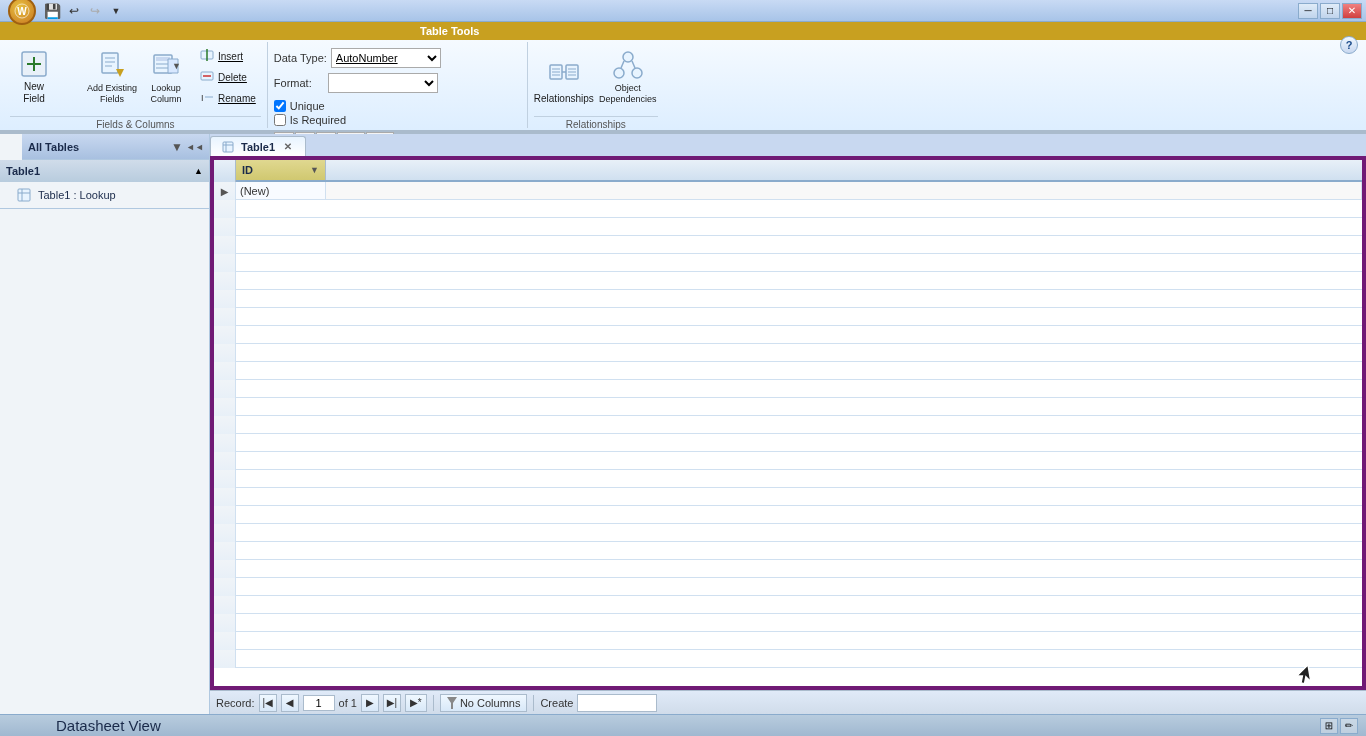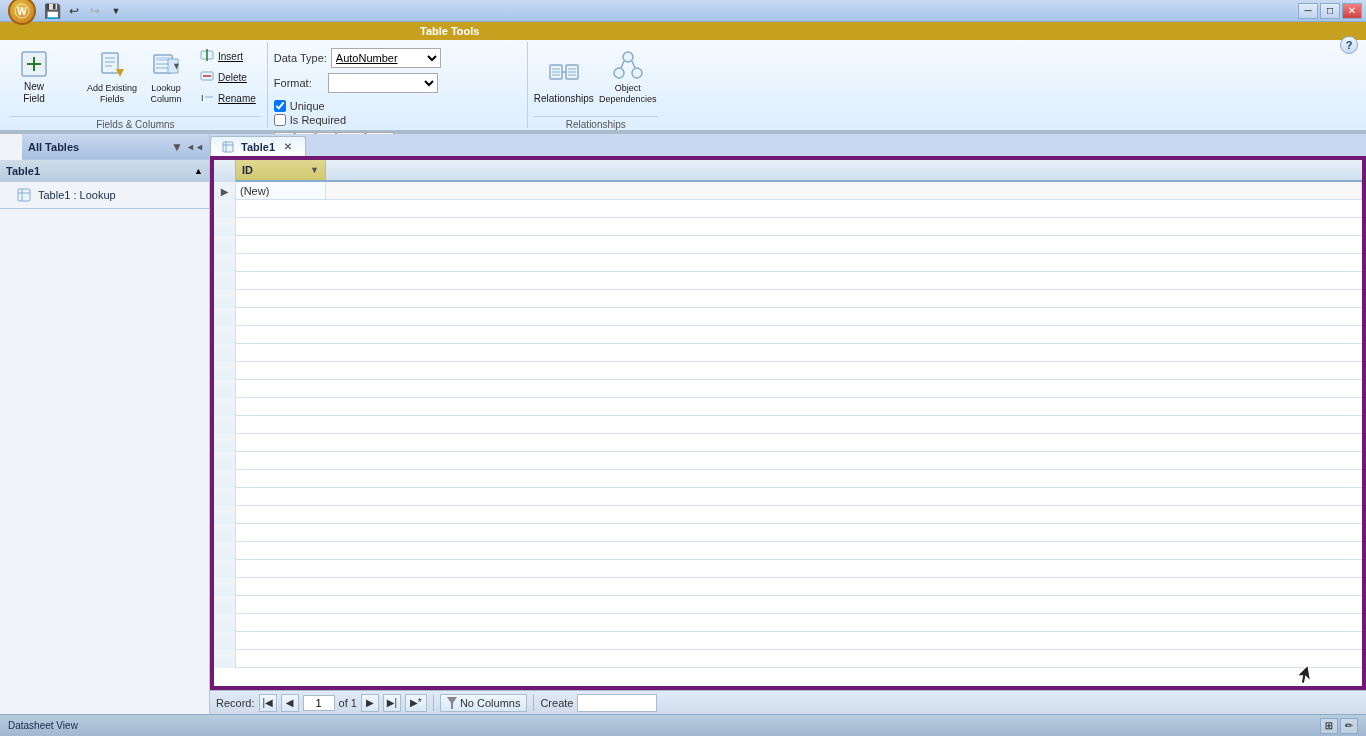--- a/index.html
+++ b/index.html
@@ -101,21 +101,21 @@
     #record-nav { height: 24px; background: linear-gradient(to bottom, #e0eaf8, #d0dcea); border-top: 1px solid #aabbcc; display: flex; align-items: center; padding: 0 6px; gap: 4px; }
     .record-nav-btn { width: 18px; height: 18px; border: 1px solid #aabbcc; background: linear-gradient(to bottom, #f0f8ff, #d8e8f8); display: flex; align-items: center; justify-content: center; cursor: pointer; font-size: 10px; color: #333; }
     .record-nav-label { font-size: 11px; color: #333; }
     .record-nav-input { width: 32px; height: 16px; border: 1px solid #aabbcc; text-align: center; font-size: 11px; background: white; }
     #filter-btn { height: 18px; padding: 0 6px; border: 1px solid #aabbcc; background: linear-gradient(to bottom, #f0f8ff, #d8e8f8); font-size: 11px; cursor: pointer; display: flex; align-items: center; gap: 3px; color: #333; }
     #search-input { height: 18px; width: 80px; border: 1px solid #aabbcc; font-size: 11px; padding: 0 3px; }
     .divider-v { width: 1px; height: 16px; background: #aabbcc; margin: 0 2px; }
 
     
     #status-bar { height: 22px; background: linear-gradient(to bottom, #b8ccde, #a0b8d0); display: flex; align-items: center; padding: 0 8px; justify-content: space-between; border-top: 1px solid #8aabcc; }
-    #status-label { font-size: 10px; color: #1a2a4a; }
+    #status-label { font-size: 15px; color: #1a2a4a; margin-left: 48px; }
     #status-icons { display: flex; gap: 2px; }
     .status-icon-btn { width: 18px; height: 16px; border: 1px solid #8aabcc; background: rgba(255,255,255,0.3); display: flex; align-items: center; justify-content: center; cursor: pointer; font-size: 10px; }
 
     
     #app { width: 1366px; height: 736px; display: flex; flex-direction: column; }
     #content-area { flex: 1; display: flex; overflow: hidden; }
 
     
     #office-btn { width: 28px; height: 28px; border-radius: 50%; background: radial-gradient(circle at 40% 35%, #e8c040, #c87820); border: 2px solid #a06010; display: flex; align-items: center; justify-content: center; cursor: pointer; margin: 0 4px; flex-shrink: 0; }
 

